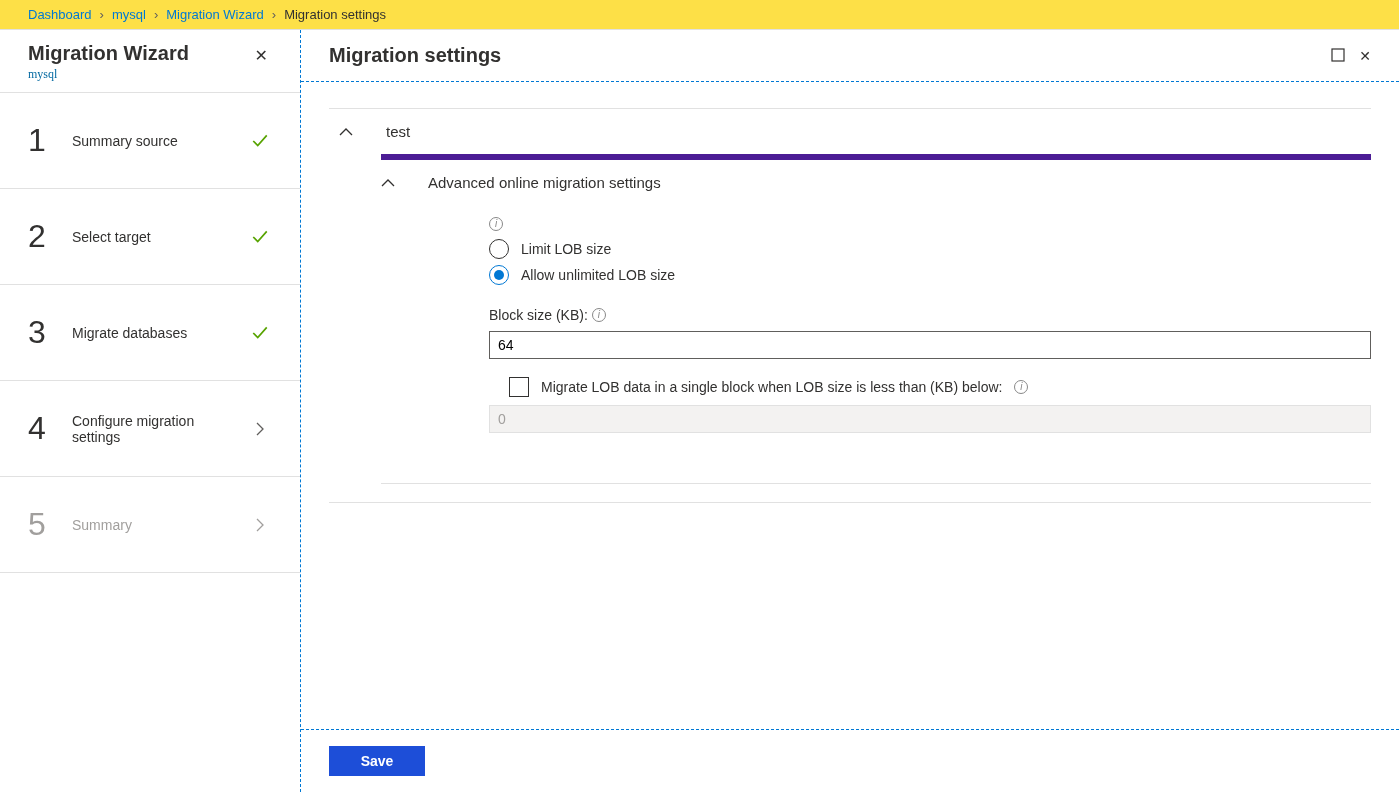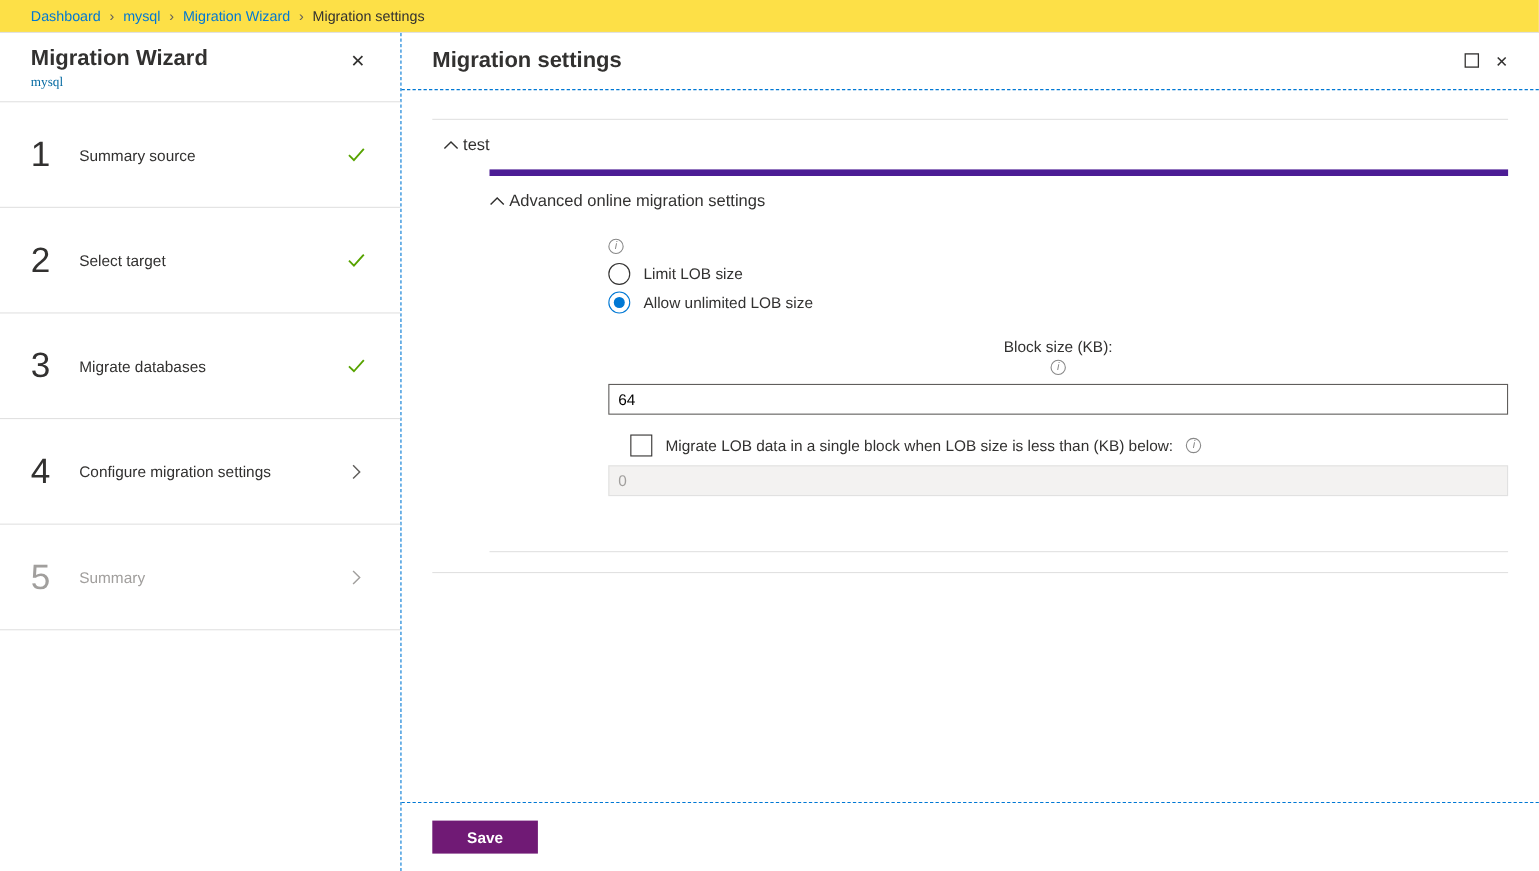--- a/index.html
+++ b/index.html
@@ -30,42 +30,42 @@
 
 
 .main { flex:1; display:flex; flex-direction:column; position:relative; }
 .main-header { padding: 14px 28px; display:flex; align-items:center; justify-content:space-between; border-bottom: 1px dashed #0078d4; }
 .main-title { font-size: 20px; font-weight: 600; }
 .main-icons { display:flex; gap: 14px; }
 .main-icons span { cursor:pointer; font-size: 14px; color:#323130; }
 
 .content { flex:1; overflow:auto; padding: 26px 28px 0 28px; }
 .section-bar { border-top: 1px solid #e1e1e1; }
-.expander { display:flex; align-items:center; gap: 4px; padding: 14px 0 14px 10px; cursor:pointer; }
+.expander { display:flex; align-items:center; gap: 33px; padding: 14px 0 14px 10px; cursor:pointer; }
 .expander .caret { font-size: 12px; color:#323130; }
 .expander .text { font-size: 15px; }
 .sub-expander { margin-left: 52px; border-top: 6px solid #4c1d95; }
 .sub-expander .expander { padding-left: 0; }
 .settings-body { margin-left: 108px; padding: 12px 0 30px 0; }
 .field-label { font-size: 14px; margin-bottom: 8px; display:flex; align-items:center; gap:4px; }
 .info-icon { display:inline-flex; width:14px; height:14px; border:1px solid #888; border-radius:50%; font-size:10px; align-items:center; justify-content:center; color:#888; font-style:italic; line-height:1; }
 .radio-row { display:flex; align-items:center; gap: 12px; margin: 6px 0; cursor:pointer; }
 .radio { width:20px; height:20px; border:1px solid #323130; border-radius:50%; display:flex; align-items:center; justify-content:center; flex-shrink:0;}
 .radio.selected { border-color:#0078d4; }
 .radio.selected::after { content:""; width:10px; height:10px; background:#0078d4; border-radius:50%; }
-.block-label { margin-top: 22px; flex-direction: column; }
-.text-input { width: 818px; max-width:100%; height: 28px; border:1px solid #605e5c; padding: 2px 8px; font-size:14px; }
+.block-label { margin-top: 22px; }
+.text-input { width: 882px; max-width:100%; height: 28px; border:1px solid #605e5c; padding: 2px 8px; font-size:14px; }
 .text-input[disabled] { background:#f3f2f1; color:#a19f9d; border-color:#e1e1e1; }
 .check-row { display:flex; align-items:center; gap: 12px; margin: 18px 0 8px; padding-left: 20px; }
 .checkbox { width:20px; height:20px; border:1px solid #323130; flex-shrink:0; cursor:pointer; }
 .divider-bottom { border-top:1px solid #e1e1e1; margin: 20px 0 0 52px; }
 .final-line { border-top:1px solid #e1e1e1; margin-top: 18px; }
 
 .footer { padding: 16px 28px; border-top:1px dashed #0078d4; }
-.save-btn { background:#701a75; color:#fff; border:none; min-width:96px; height:30px; font-size:14px; font-weight:600; cursor:pointer; }
+.save-btn { background:#1d4ed8; color:#fff; border:none; min-width:96px; height:30px; font-size:14px; font-weight:600; cursor:pointer; }
 
 svg { display:block; }
 </style>
 </head>
 <body>
 
 <div class="breadcrumb">
   <a>Dashboard</a>
   <span class="sep">›</span>
   <a>mysql</a>

